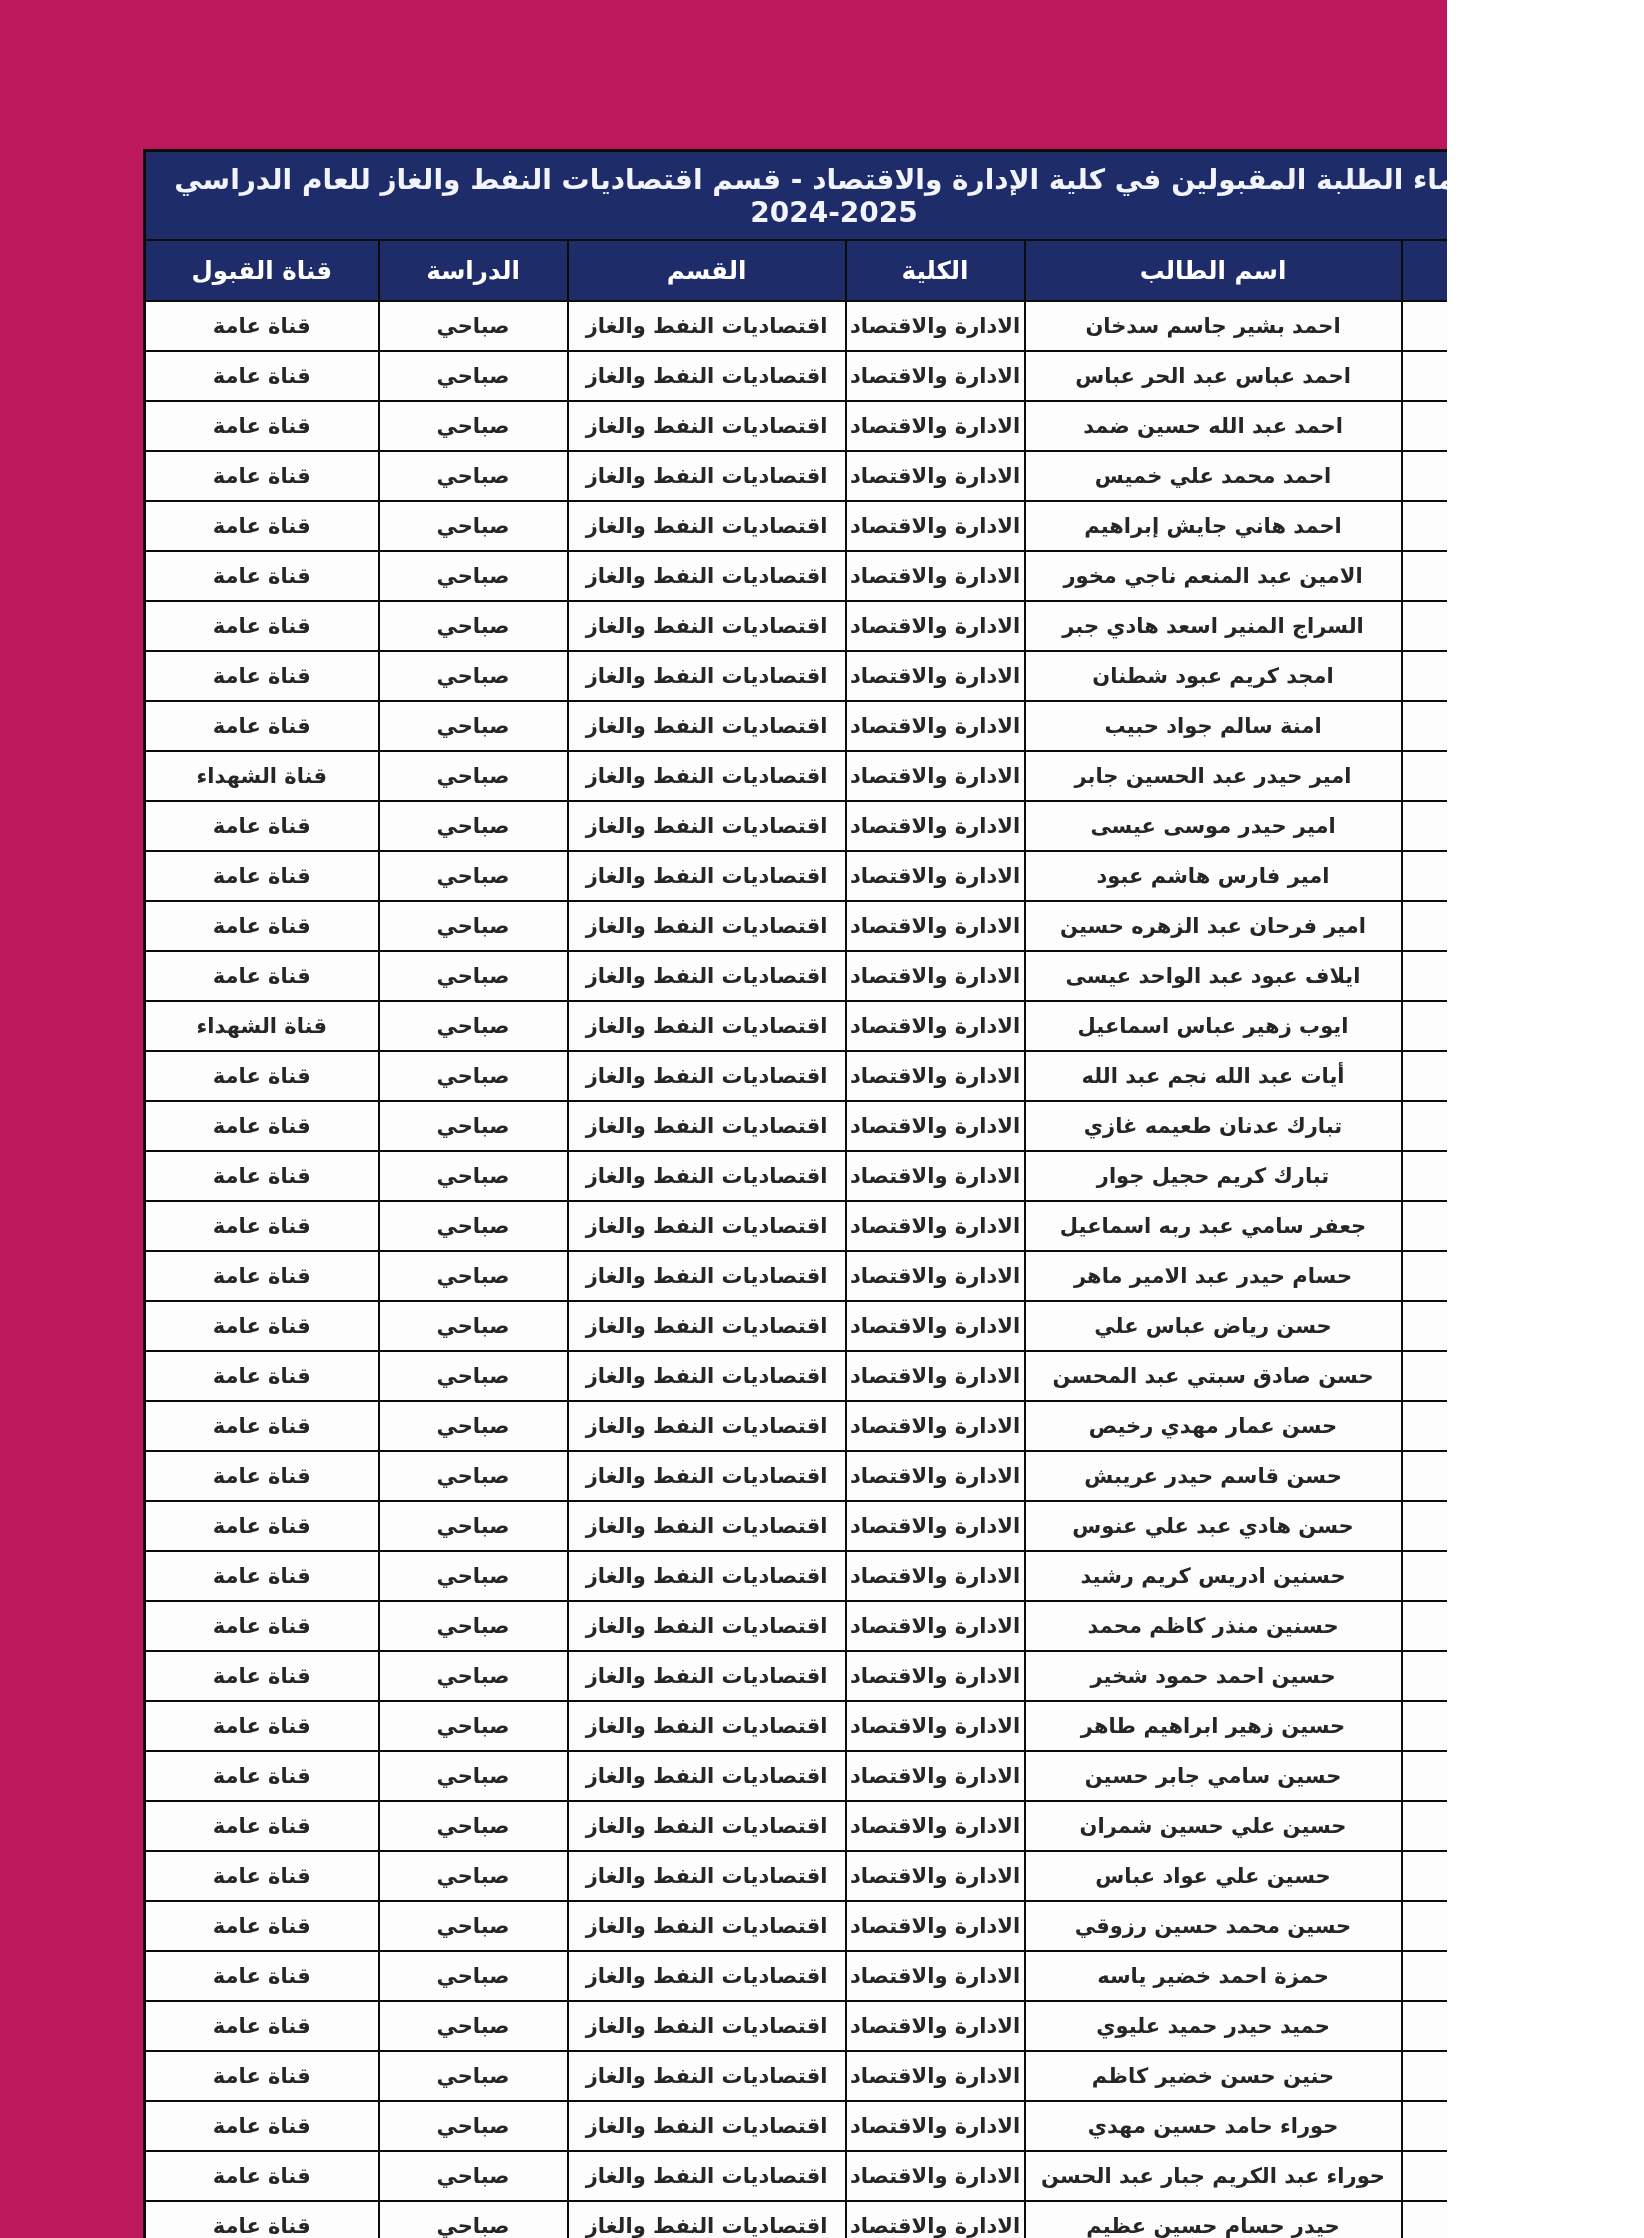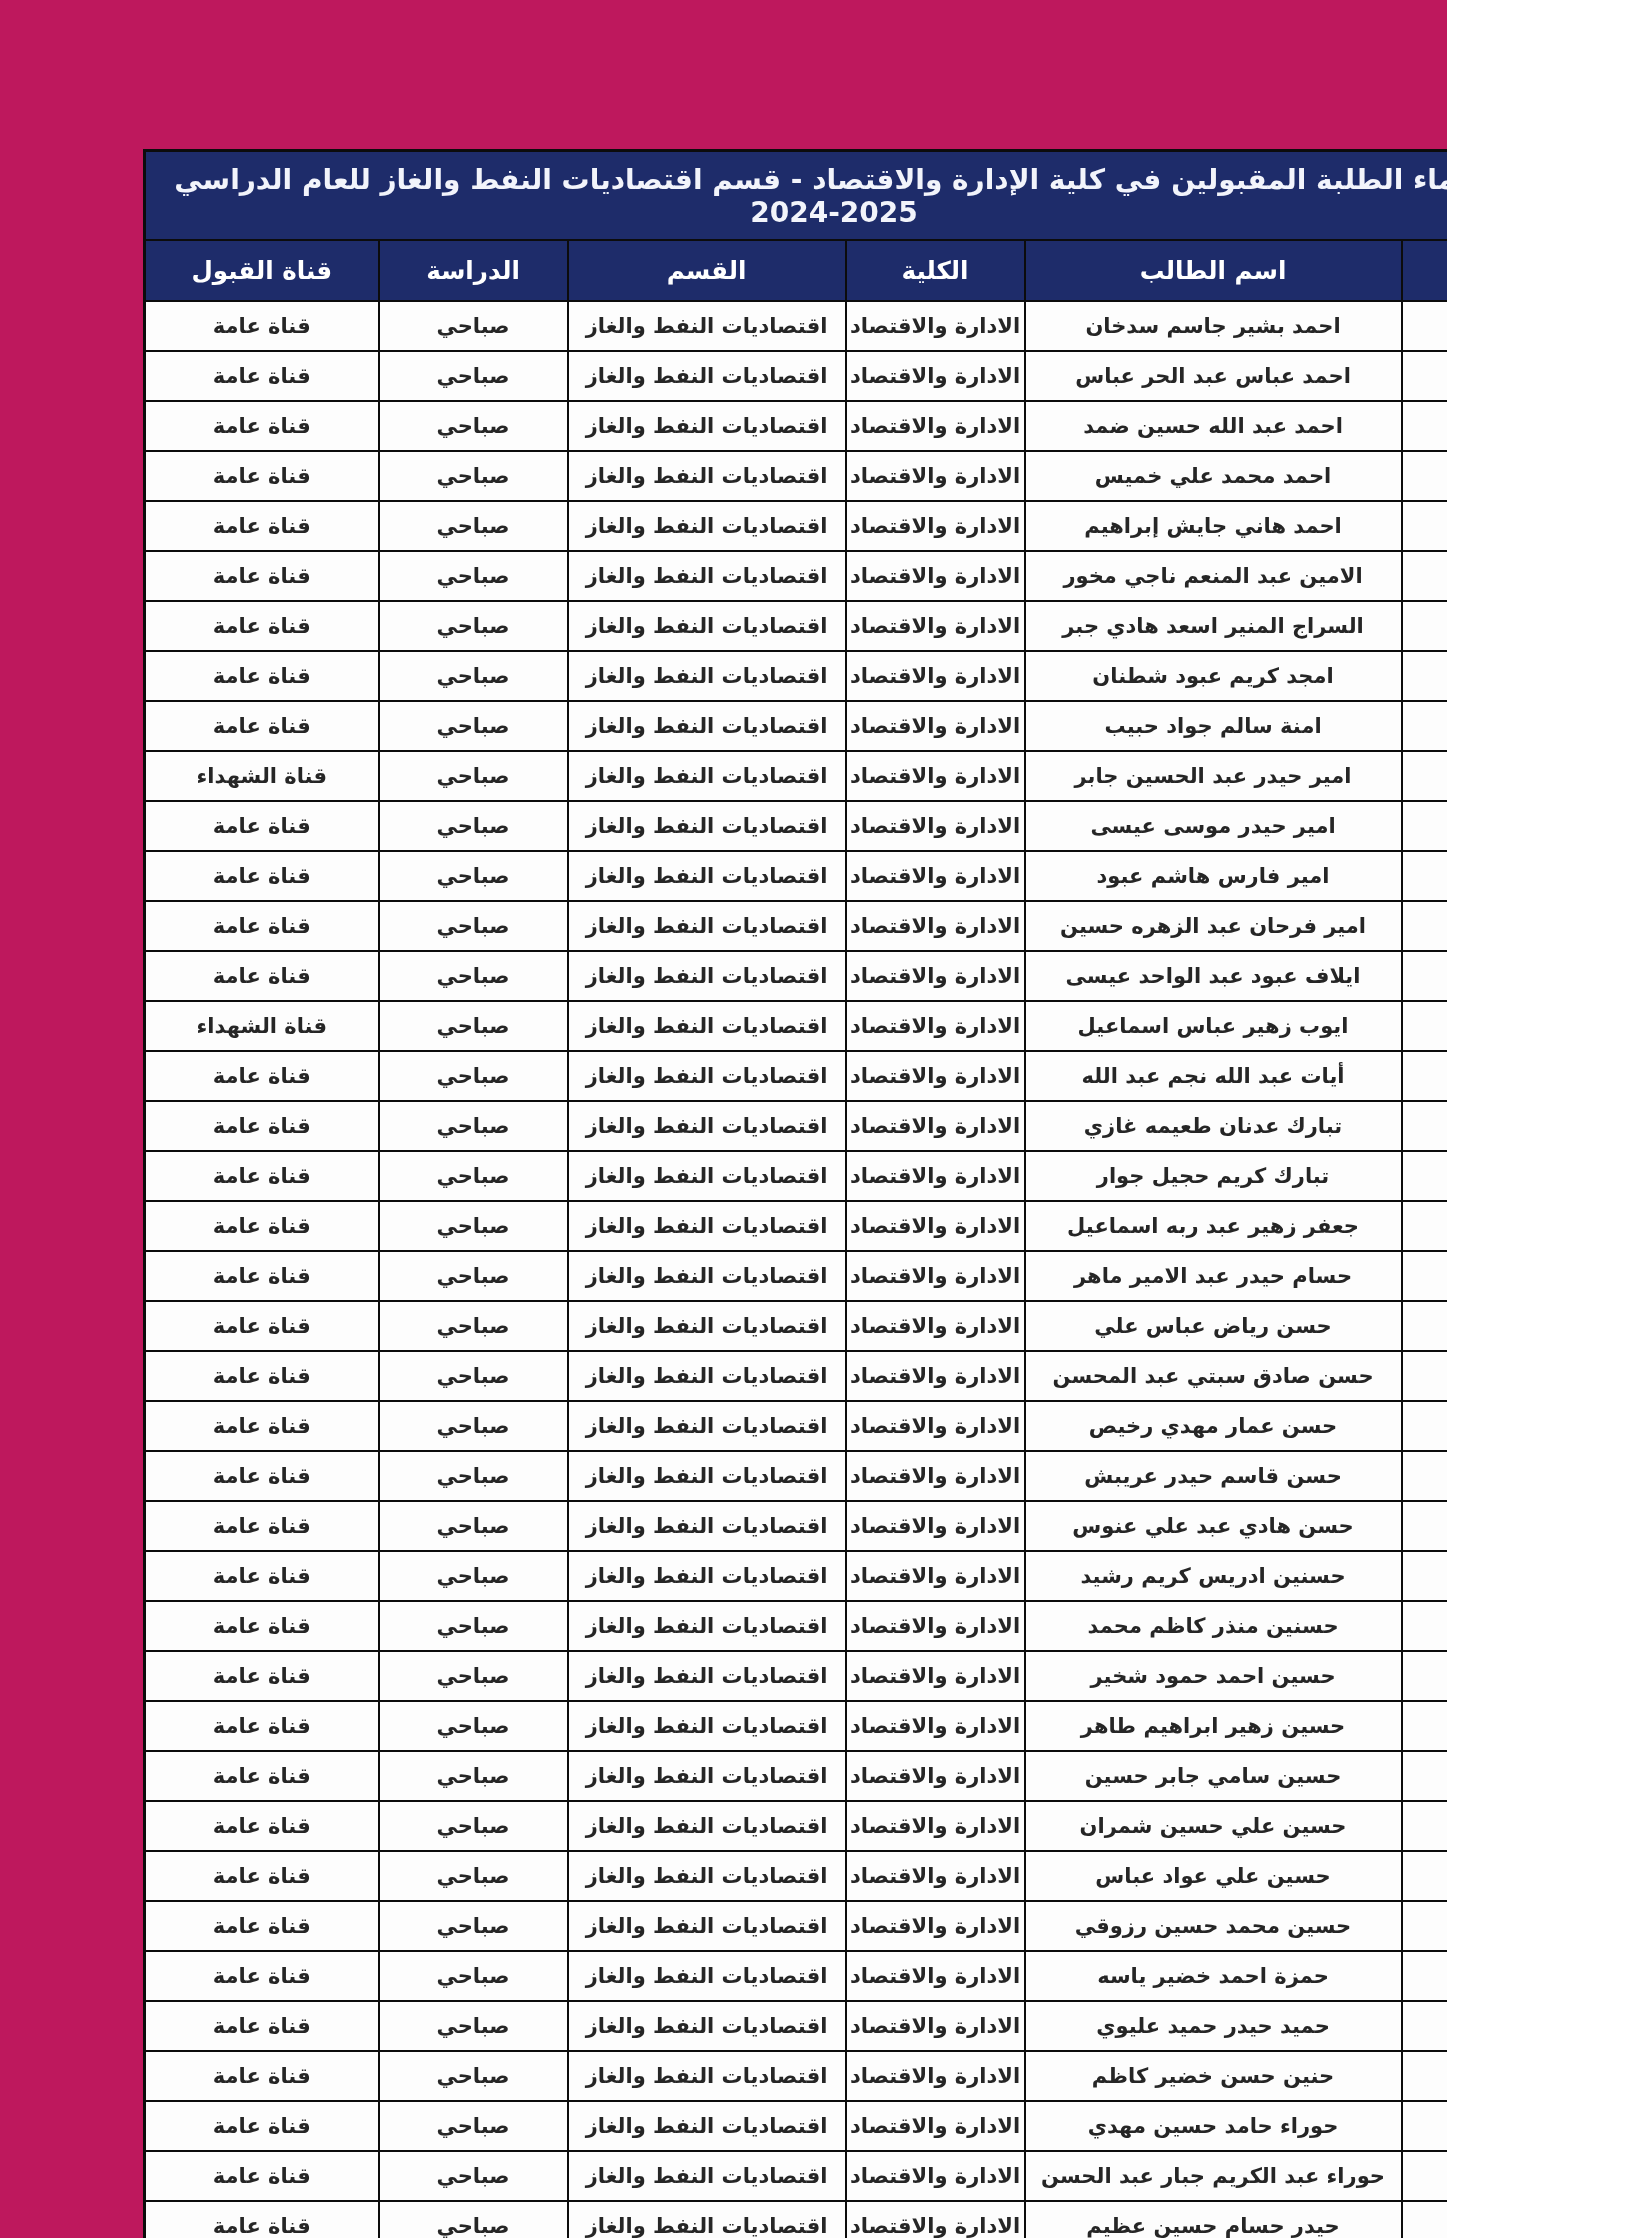--- a/index.html
+++ b/index.html
@@ -222,21 +222,21 @@
         <tr class="data-row">
           <td class="c0">19</td>
           <td class="c1">تبارك كريم حجيل جوار</td>
           <td class="c2">الادارة والاقتصاد</td>
           <td class="c3">اقتصاديات النفط والغاز</td>
           <td class="c4">صباحي</td>
           <td class="c5">قناة عامة</td>
         </tr>
         <tr class="data-row">
           <td class="c0">20</td>
-          <td class="c1">جعفر زهير عبد ربه اسماعيل</td>
+          <td class="c1">جعفر سامي عبد ربه اسماعيل</td>
           <td class="c2">الادارة والاقتصاد</td>
           <td class="c3">اقتصاديات النفط والغاز</td>
           <td class="c4">صباحي</td>
           <td class="c5">قناة عامة</td>
         </tr>
         <tr class="data-row">
           <td class="c0">20</td>
           <td class="c1">حسام حيدر عبد الامير ماهر</td>
           <td class="c2">الادارة والاقتصاد</td>
           <td class="c3">اقتصاديات النفط والغاز</td>

